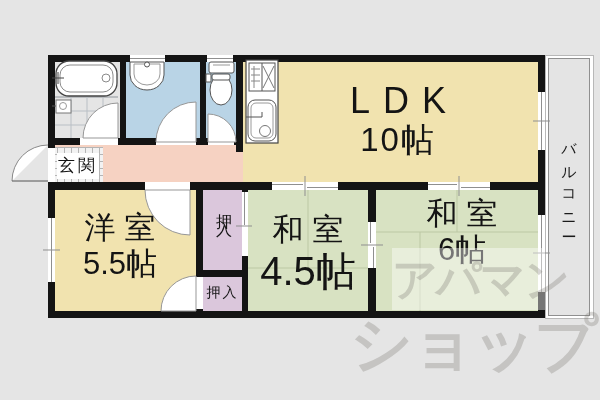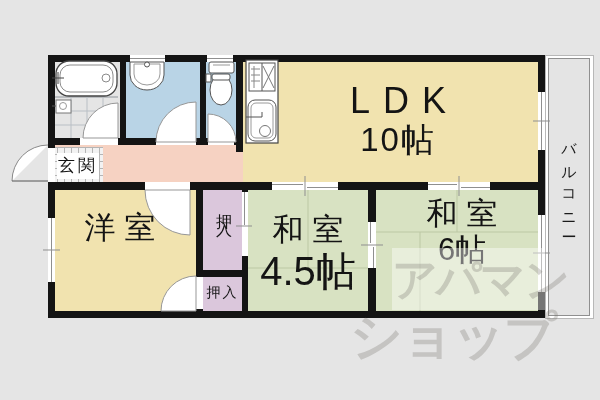--- a/index.html
+++ b/index.html
@@ -82,21 +82,21 @@
             font-size:16px;letter-spacing:7px;text-align:left;}
   #lbl-cl  {left:203px;top:284px;width:39px;font-size:14px;letter-spacing:2px;}
   #genkan-box{left:57px;top:153px;width:42px;height:26px;background:#fff;text-align:center;
               font-size:17px;letter-spacing:3px;line-height:26px;}
 
   
   #wm-bg{left:392px;top:248px;width:153px;height:62px;background:rgba(255,255,255,.42);}
   .wm{position:absolute;text-align:center;font-weight:bold;color:rgba(122,118,114,.30);
       font-family:"DejaVu Sans","Liberation Sans",sans-serif;white-space:nowrap;}
   #wm1{left:392px;top:250px;width:160px;font-size:45px;letter-spacing:-2px;}
-  #wm2{left:350px;top:302px;width:160px;font-size:52px;letter-spacing:-2px;}
+  #wm2{left:350px;top:302px;width:160px;font-size:62px;letter-spacing:-2px;}
 </style>
 </head>
 <body>
 
 <div class="plan">
 
   <div class="abs" id="f-wash"></div>
   <div class="abs" id="f-toilet"></div>
   <div class="abs" id="f-ldk"></div>
   <div class="abs" id="f-hall"></div>
@@ -248,20 +248,21 @@
       <line x1="420" y1="232" x2="420" y2="311"></line>
     </g>
   </svg>
 
   <div class="rlabel" id="lbl-ldk">
     <div class="l1">LDK</div>
     <div class="l2">10帖</div>
   </div>
   <div class="rlabel" id="lbl-yo">
     <div class="l1">洋室</div>
+    <div class="l2">5.5帖</div>
   </div>
   <div class="rlabel" id="lbl-w45">
     <div class="l1">和室</div>
     <div class="l2">4.5帖</div>
   </div>
   <div class="rlabel" id="lbl-w6">
     <div class="l1">和室</div>
     <div class="l2">6帖</div>
   </div>
   <div class="abs" id="lbl-cu">押入</div>

